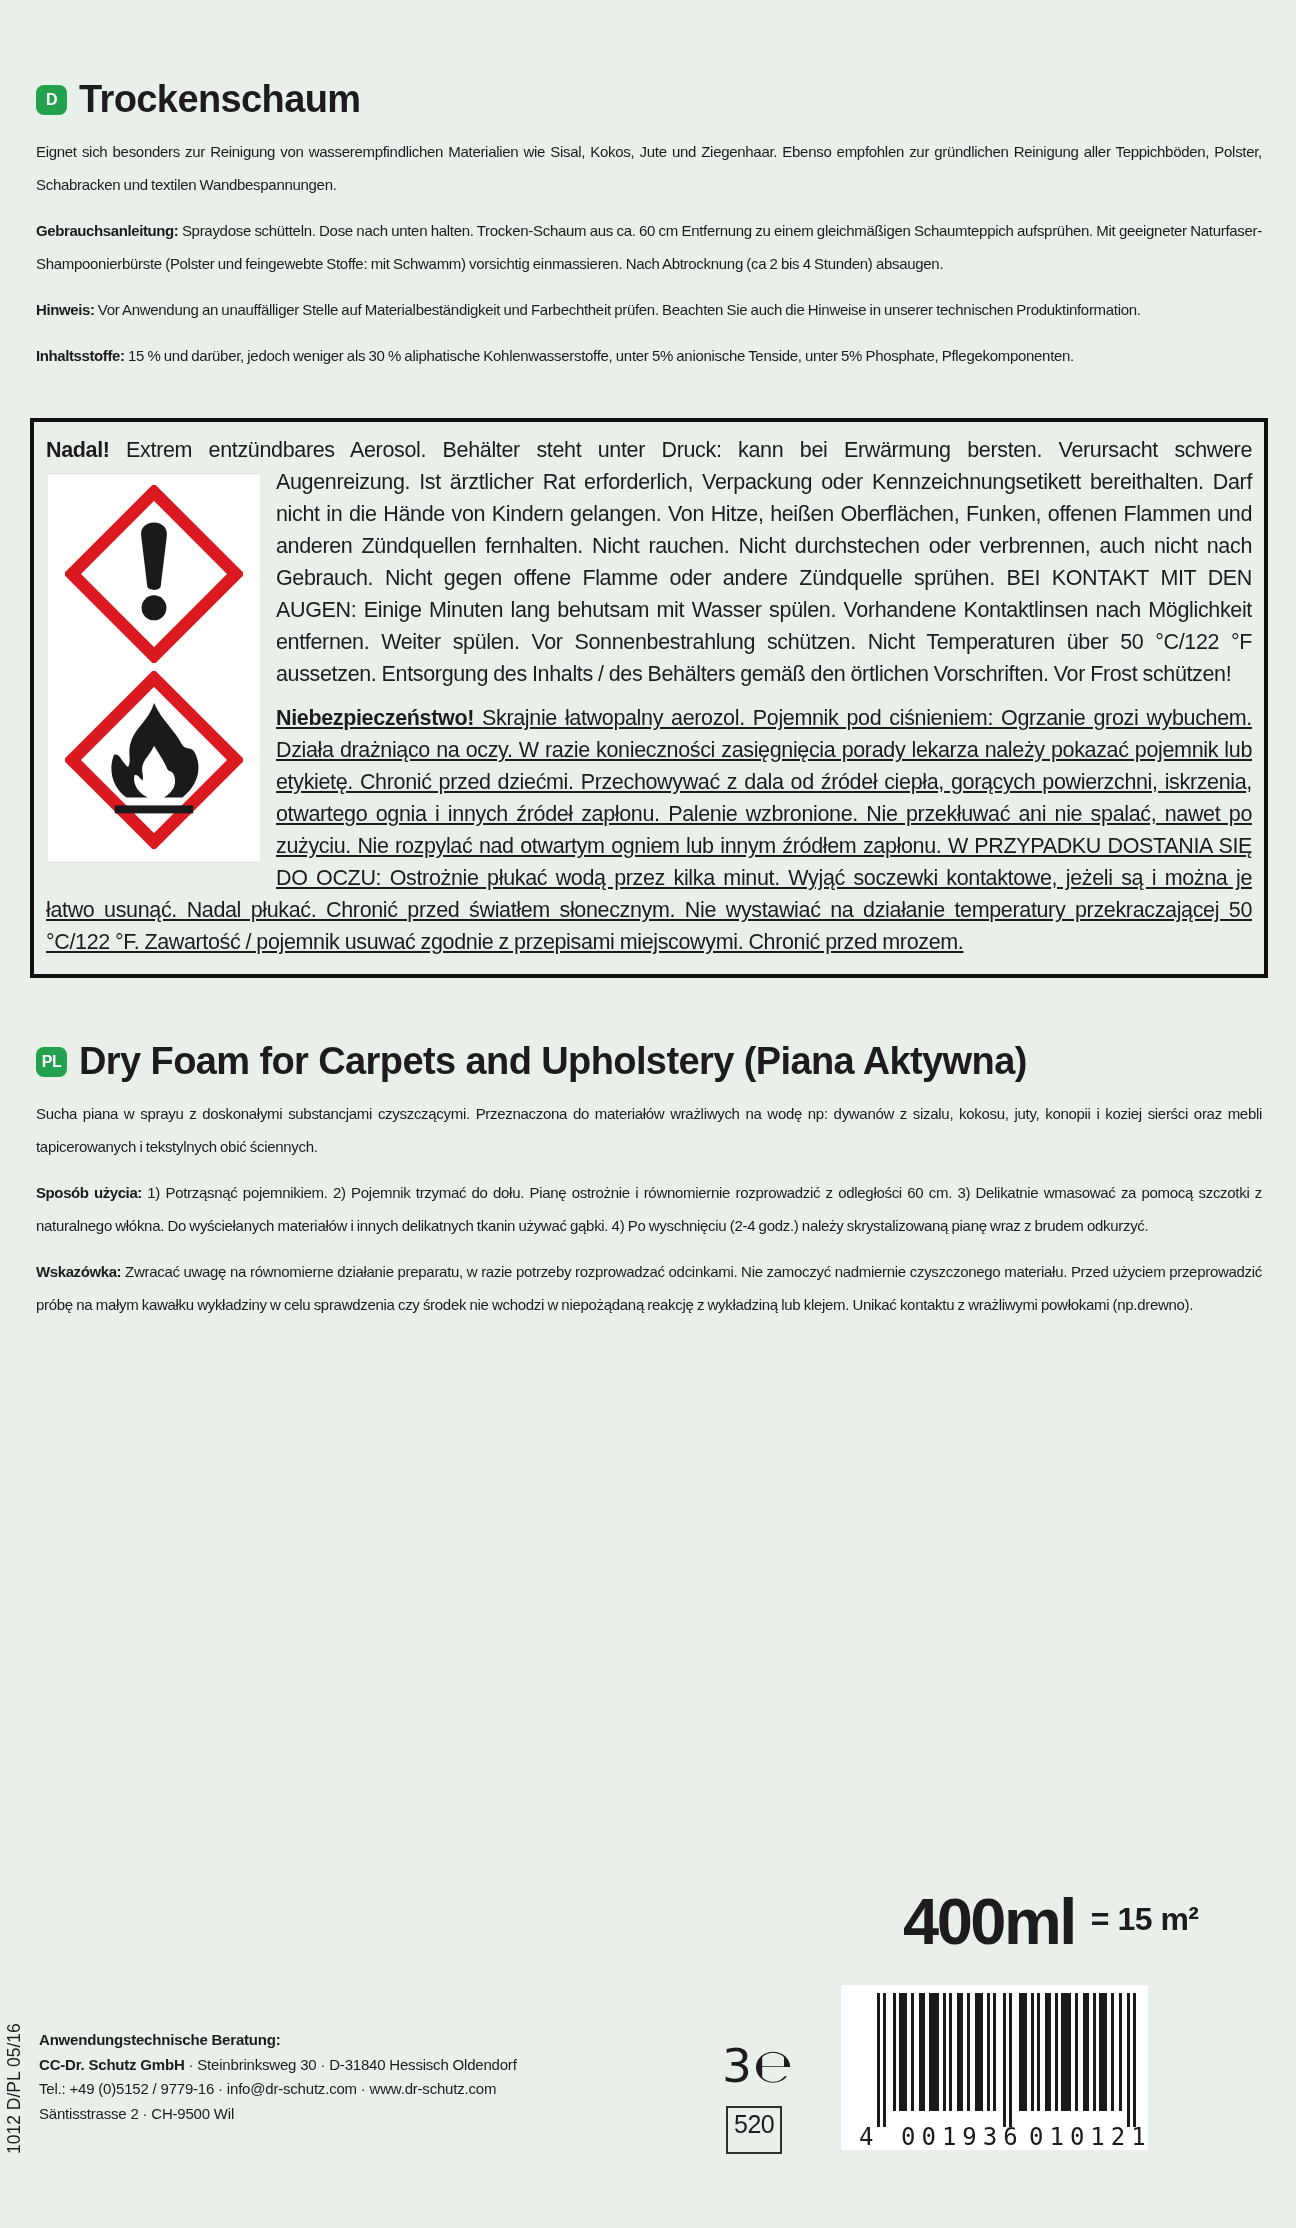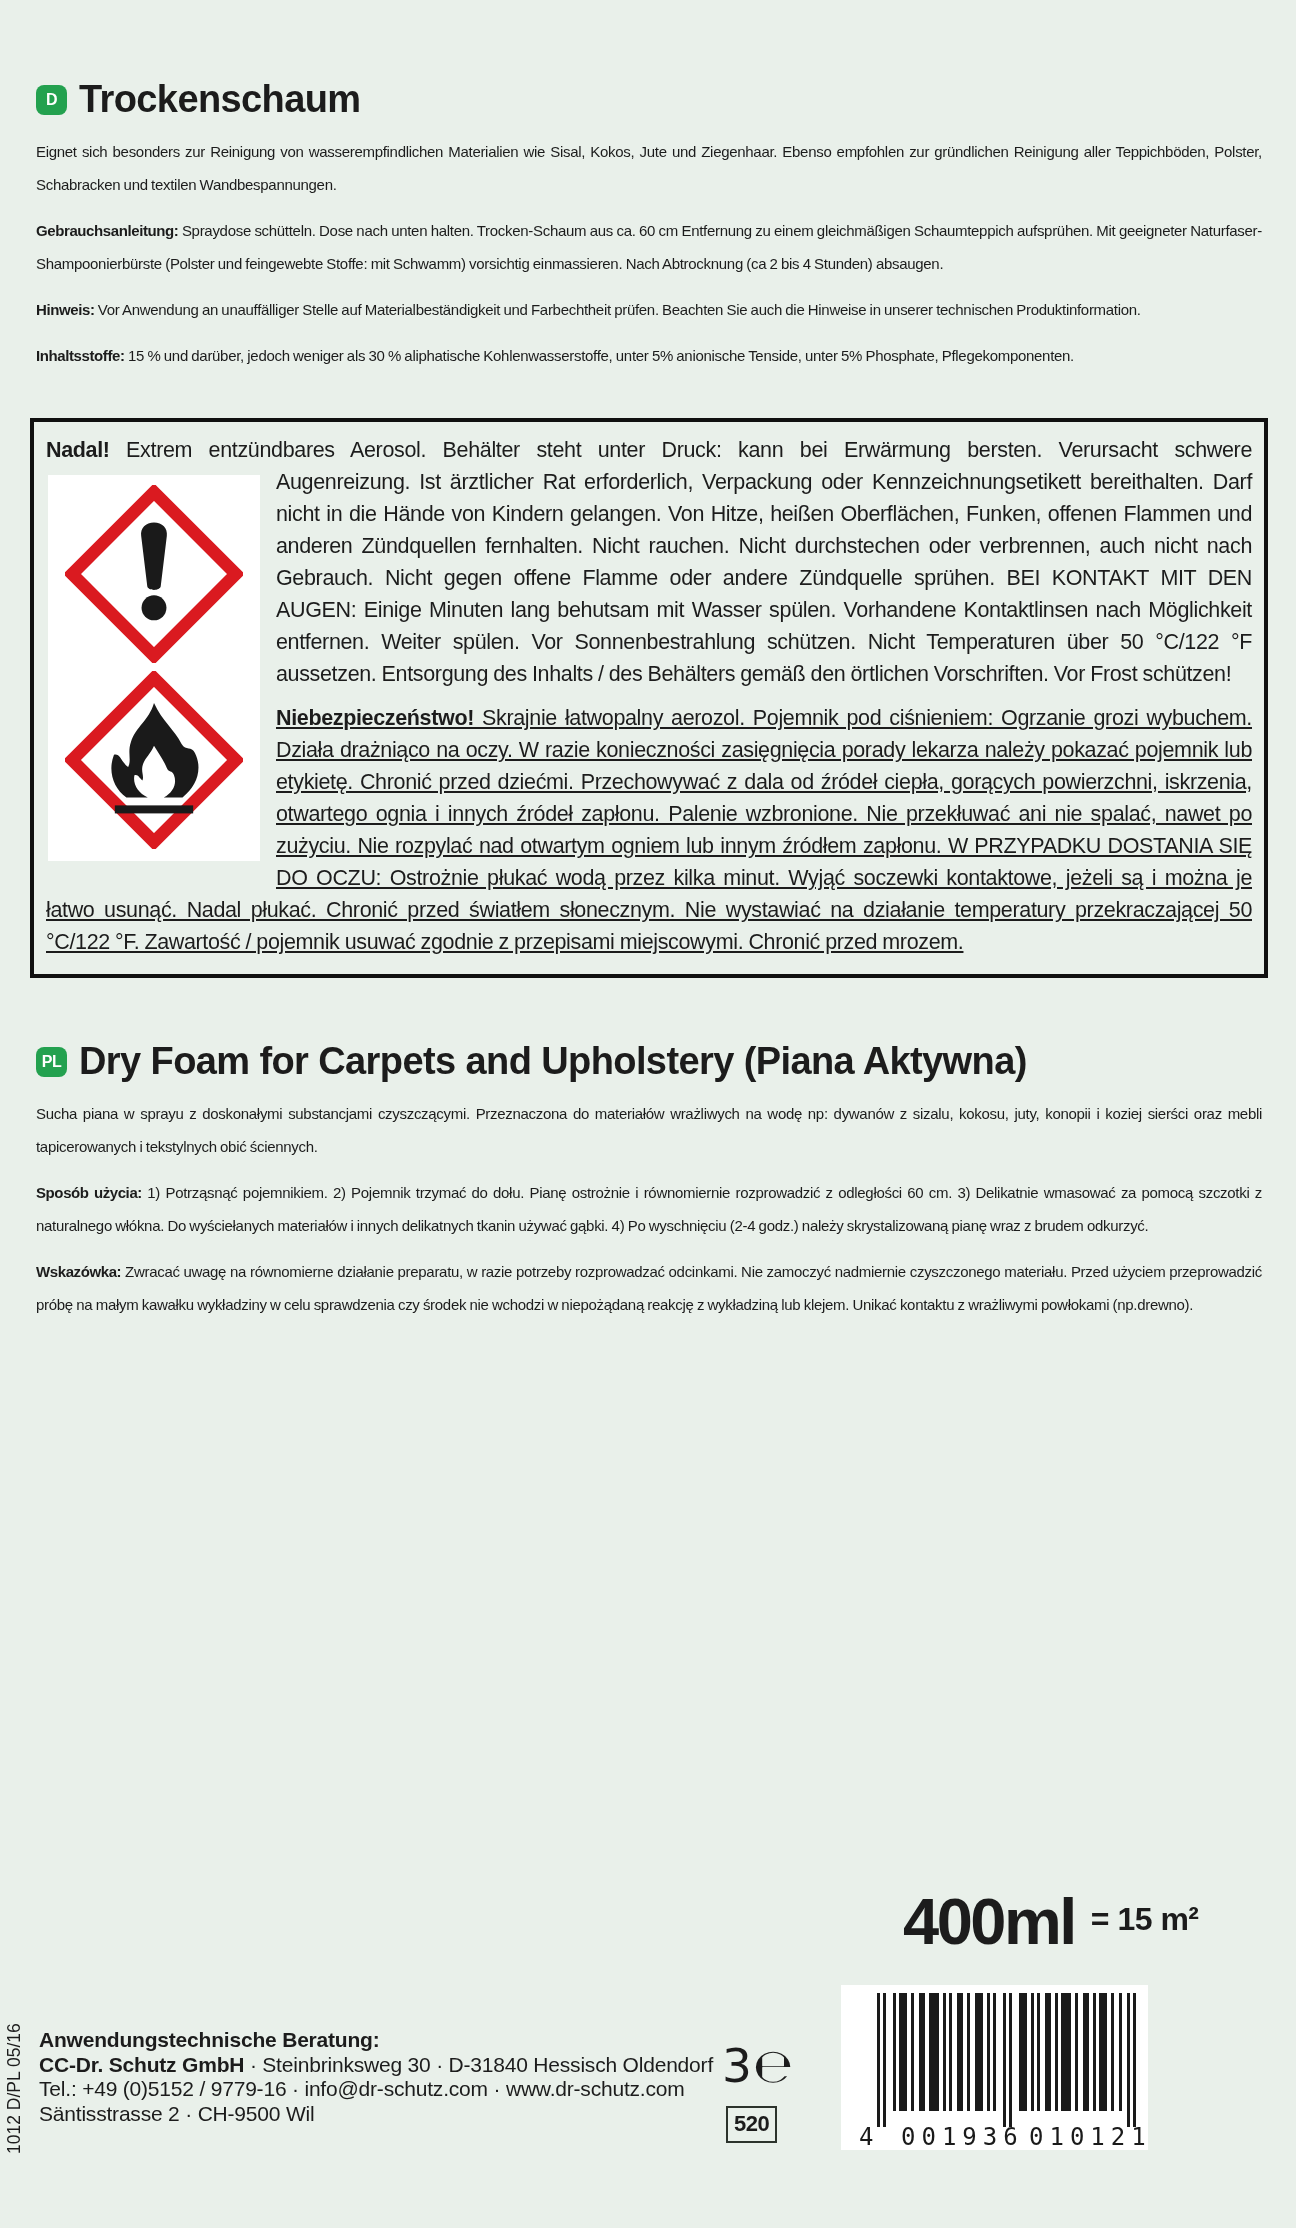--- a/index.html
+++ b/index.html
@@ -63,27 +63,27 @@
   .barcode{position:absolute;left:841px;top:1985px;}
 
   .e-mark{
     position:absolute;left:722px;top:2038px;
     font-size:47px;letter-spacing:1px;
     font-family:"DejaVu Sans",sans-serif;
   }
   .pack-num{
     position:absolute;left:726px;top:2106px;
     border:2px solid #2c332c;
-    font-size:22px;font-weight:bold;letter-spacing:-0.5px;
-    padding:2px 6px 3px 6px;line-height:28px;
+    font-size:25px;font-weight:normal;letter-spacing:-0.5px;
+    padding:2px 6px 14px 6px;line-height:28px;
   }
 
   .footer{
     position:absolute;left:39px;top:2028px;
-    font-size:21px;line-height:24.6px;letter-spacing:-0.2px;
+    font-size:15px;line-height:24.6px;letter-spacing:-0.2px;
   }
   .footer .ln{white-space:nowrap;}
 
   .batch{
     position:absolute;left:4px;top:2154px;
     transform:rotate(-90deg);transform-origin:0 0;
     font-size:17.5px;letter-spacing:0;white-space:nowrap;
   }
 </style>
 </head>

